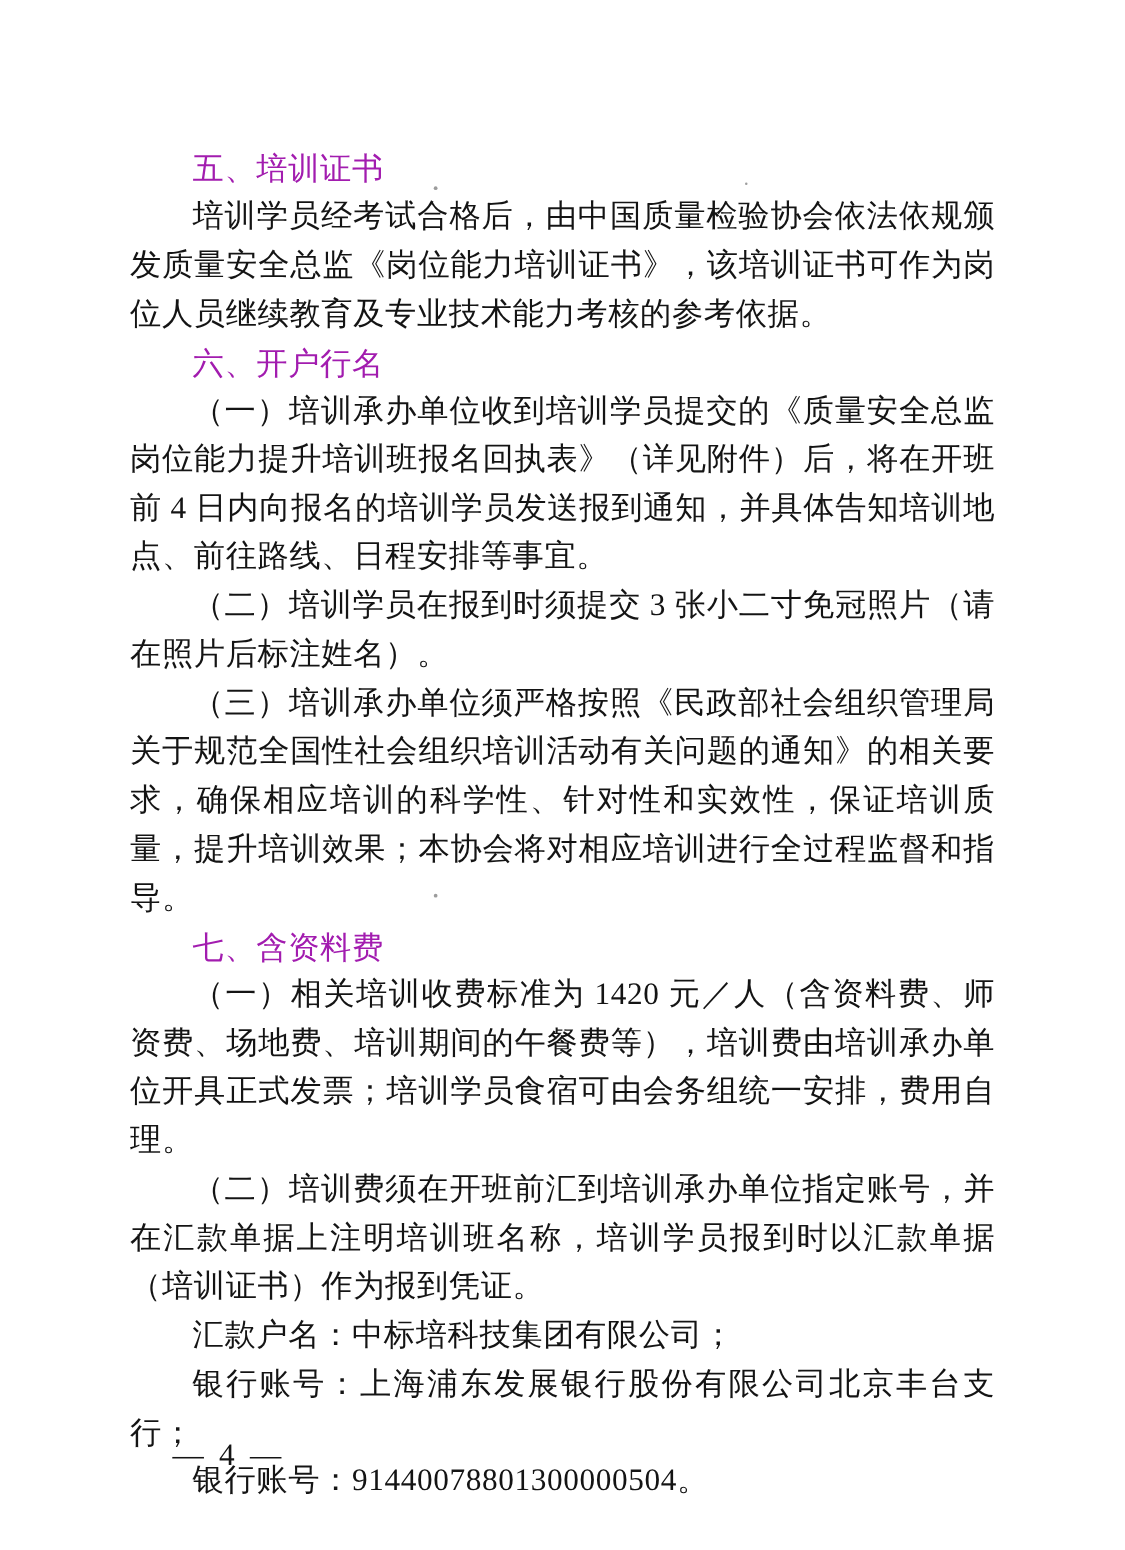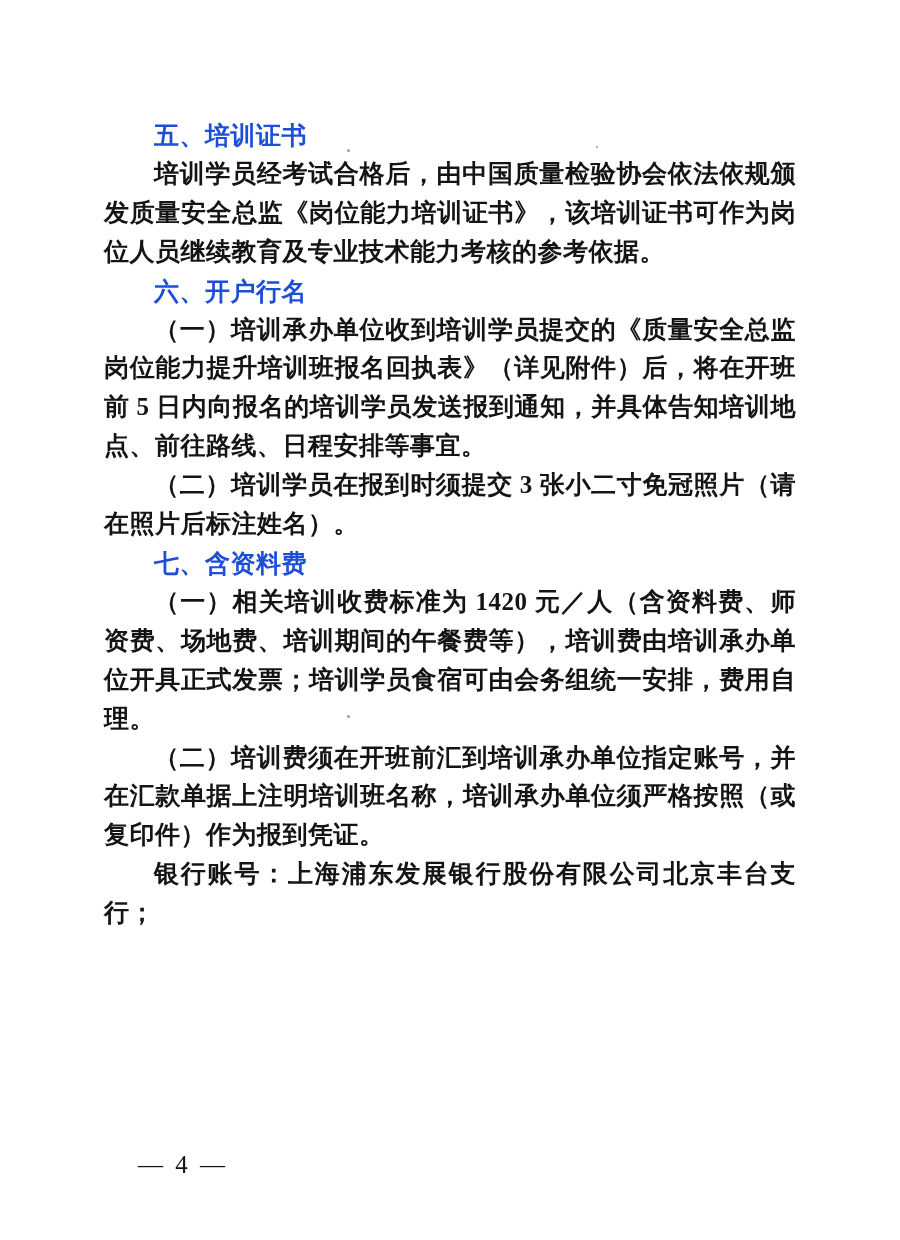--- a/index.html
+++ b/index.html
@@ -28,26 +28,26 @@
     text-align: justify;
     letter-spacing: 0.5px;
   }
   .doc p, .doc h2 {
     margin: 0;
     padding: 0;
     text-indent: 2em;
   }
   .heading {
     font-size: 25px;
-    font-weight: bold;
+    font-weight: normal;
     font-family: "Liberation Sans", "DejaVu Sans", sans-serif;
-    color: #1d4ed8;
+    color: #a21caf;
   }
   .para {
-    font-weight: bold;
+    font-weight: normal;
   }
   .footer-pagenum {
     position: absolute;
     left: 138px;
     top: 1146px;
     font-size: 25px;
     line-height: 38px;
     letter-spacing: 3px;
     color: #141414;
     font-family: "Liberation Serif", "DejaVu Serif", serif;
@@ -65,28 +65,31 @@
 </head>
 <body>
 
 <main class="page">
 
   <section class="doc">
     <h2 class="heading">五、培训证书</h2>
     <p class="para">培训学员经考试合格后，由中国质量检验协会依法依规颁发质量安全总监《岗位能力培训证书》，该培训证书可作为岗位人员继续教育及专业技术能力考核的参考依据。</p>
 
     <h2 class="heading">六、开户行名</h2>
-    <p class="para">（一）培训承办单位收到培训学员提交的《质量安全总监岗位能力提升培训班报名回执表》（详见附件）后，将在开班前 5 日内向报名的培训学员发送报到通知，并具体告知培训地点、前往路线、日程安排等事宜。</p>
+    <p class="para">（一）培训承办单位收到培训学员提交的《质量安全总监岗位能力提升培训班报名回执表》（详见附件）后，将在开班前 4 日内向报名的培训学员发送报到通知，并具体告知培训地点、前往路线、日程安排等事宜。</p>
     <p class="para">（二）培训学员在报到时须提交 3 张小二寸免冠照片（请在照片后标注姓名）。</p>
+    <p class="para">（三）培训承办单位须严格按照《民政部社会组织管理局关于规范全国性社会组织培训活动有关问题的通知》的相关要求，确保相应培训的科学性、针对性和实效性，保证培训质量，提升培训效果；本协会将对相应培训进行全过程监督和指导。</p>
 
     <h2 class="heading">七、含资料费</h2>
     <p class="para">（一）相关培训收费标准为 1420 元／人（含资料费、师资费、场地费、培训期间的午餐费等），培训费由培训承办单位开具正式发票；培训学员食宿可由会务组统一安排，费用自理。</p>
-    <p class="para">（二）培训费须在开班前汇到培训承办单位指定账号，并在汇款单据上注明培训班名称，培训承办单位须严格按照（或复印件）作为报到凭证。</p>
+    <p class="para">（二）培训费须在开班前汇到培训承办单位指定账号，并在汇款单据上注明培训班名称，培训学员报到时以汇款单据（培训证书）作为报到凭证。</p>
 
+    <p class="para">汇款户名：中标培科技集团有限公司；</p>
     <p class="para">银行账号：上海浦东发展银行股份有限公司北京丰台支行；</p>
+    <p class="para">银行账号：91440078801300000504。</p>
   </section>
 
   <div class="footer-pagenum">— 4 —</div>
 
   <div class="speck speck-1"></div>
   <div class="speck speck-2"></div>
   <div class="speck speck-3"></div>
 
 </main>
 

